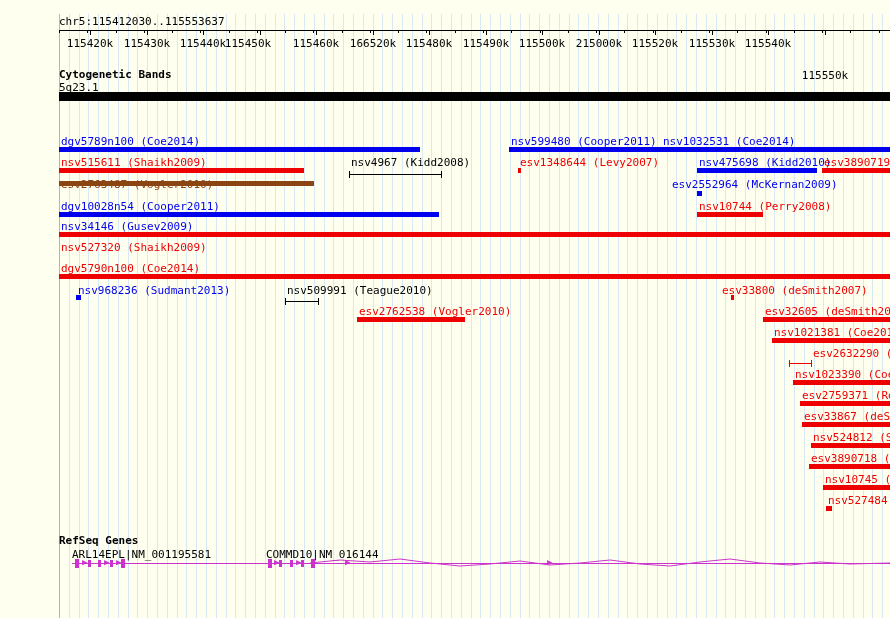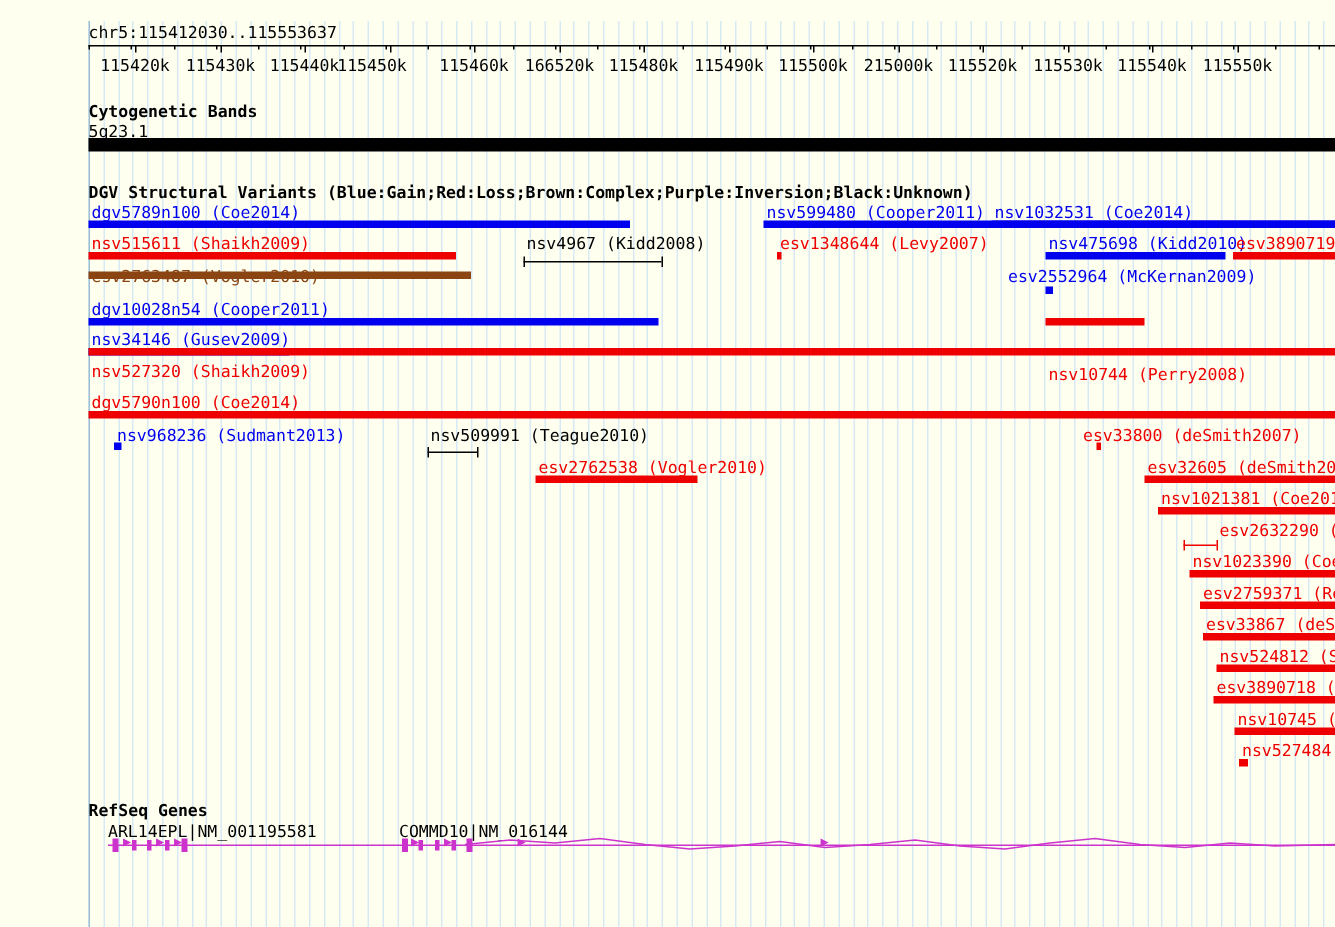--- a/index.html
+++ b/index.html
@@ -190,28 +190,27 @@
       <div class="ruler-num" style="left: 542px;">115500k</div>
       <div class="tick" style="left: 599px;"></div>
       <div class="ruler-num" style="left: 599px;">215000k</div>
       <div class="tick" style="left: 655px;"></div>
       <div class="ruler-num" style="left: 655px;">115520k</div>
       <div class="tick" style="left: 712px;"></div>
       <div class="ruler-num" style="left: 712px;">115530k</div>
       <div class="tick" style="left: 768px;"></div>
       <div class="ruler-num" style="left: 768px;">115540k</div>
       <div class="tick" style="left: 825px;"></div>
-      <div class="ruler-num" style="left: 825px;">115550k</div>
+      <div class="ruler-num" style="left: 825px; margin-top: 32px;">115550k</div>
     </div>
 
   <div class="section-title" style="left:59px;top:68px;">Cytogenetic Bands</div>
   <div class="plain-label" style="left:59px;top:81px;">5q23.1</div>
   <div class="cyto-bar" style="left:59px;top:92px;width:831px;"></div>
 
-  <div class="section-title" style="left:59px;top:122px;">DGV Structural Variants (Blue:Gain;Red:Loss;Brown:Complex;Purple:Inversion;Black:Unknown)</div>
   <div id="variant-layer">
       <div class="feat" style="left: 59px; top: 147px; width: 361px; background: rgb(0, 0, 238);"></div>
       <div class="featlabel" style="left: 61px; top: 136px; color: rgb(0, 0, 238);">dgv5789n100 (Coe2014)</div>
       <div class="feat" style="left: 509px; top: 147px; width: 381px; background: rgb(0, 0, 238);"></div>
       <div class="featlabel" style="left: 511px; top: 136px; color: rgb(0, 0, 238);">nsv599480 (Cooper2011)</div>
       <div class="feat" style="left: 661px; top: 147px; width: 229px; background: rgb(0, 0, 238);"></div>
       <div class="featlabel" style="left: 663px; top: 136px; color: rgb(0, 0, 238);">nsv1032531 (Coe2014)</div>
       <div class="feat" style="left: 59px; top: 168px; width: 245px; background: rgb(238, 0, 0);"></div>
       <div class="featlabel" style="left: 61px; top: 157px; color: rgb(238, 0, 0);">nsv515611 (Shaikh2009)</div>
       <div class="lineseg" style="left: 349px; top: 174px; width: 92px; background: rgb(0, 0, 0);"></div>
@@ -224,21 +223,21 @@
       <div class="featlabel" style="left: 699px; top: 157px; color: rgb(0, 0, 238);">nsv475698 (Kidd2010)</div>
       <div class="feat" style="left: 822px; top: 168px; width: 68px; background: rgb(238, 0, 0);"></div>
       <div class="featlabel" style="left: 824px; top: 157px; color: rgb(238, 0, 0);">esv3890719</div>
       <div class="feat" style="left: 59px; top: 181px; width: 255px; background: rgb(139, 69, 19);"></div>
       <div class="featlabel" style="left: 61px; top: 179px; color: rgb(139, 69, 19);">esv2763487 (Vogler2010)</div>
       <div class="feat" style="left: 697px; top: 191px; width: 5px; background: rgb(0, 0, 238);"></div>
       <div class="featlabel" style="left: 672px; top: 179px; color: rgb(0, 0, 238);">esv2552964 (McKernan2009)</div>
       <div class="feat" style="left: 59px; top: 212px; width: 380px; background: rgb(0, 0, 238);"></div>
       <div class="featlabel" style="left: 61px; top: 201px; color: rgb(0, 0, 238);">dgv10028n54 (Cooper2011)</div>
       <div class="feat" style="left: 697px; top: 212px; width: 66px; background: rgb(238, 0, 0);"></div>
-      <div class="featlabel" style="left: 699px; top: 201px; color: rgb(238, 0, 0); margin-top: 43px;">nsv10744 (Perry2008)</div>
+      <div class="featlabel" style="left: 699px; top: 201px; color: rgb(238, 0, 0);">nsv10744 (Perry2008)</div>
       <div class="feat" style="left: 59px; top: 232px; width: 134px; background: rgb(0, 0, 238);"></div>
       <div class="featlabel" style="left: 61px; top: 221px; color: rgb(0, 0, 238);">nsv34146 (Gusev2009)</div>
       <div class="feat" style="left: 59px; top: 232px; width: 831px; background: rgb(238, 0, 0);"></div>
       <div class="featlabel" style="left: 61px; top: 242px; color: rgb(238, 0, 0);">nsv527320 (Shaikh2009)</div>
       <div class="feat" style="left: 59px; top: 274px; width: 831px; background: rgb(238, 0, 0);"></div>
       <div class="featlabel" style="left: 61px; top: 263px; color: rgb(238, 0, 0);">dgv5790n100 (Coe2014)</div>
       <div class="feat" style="left: 76px; top: 295px; width: 5px; background: rgb(0, 0, 238);"></div>
       <div class="featlabel" style="left: 78px; top: 285px; color: rgb(0, 0, 238);">nsv968236 (Sudmant2013)</div>
       <div class="lineseg" style="left: 285px; top: 301px; width: 33px; background: rgb(0, 0, 0);"></div>
       <div class="endtick" style="left: 285px; top: 298px; background: rgb(0, 0, 0);"></div>

